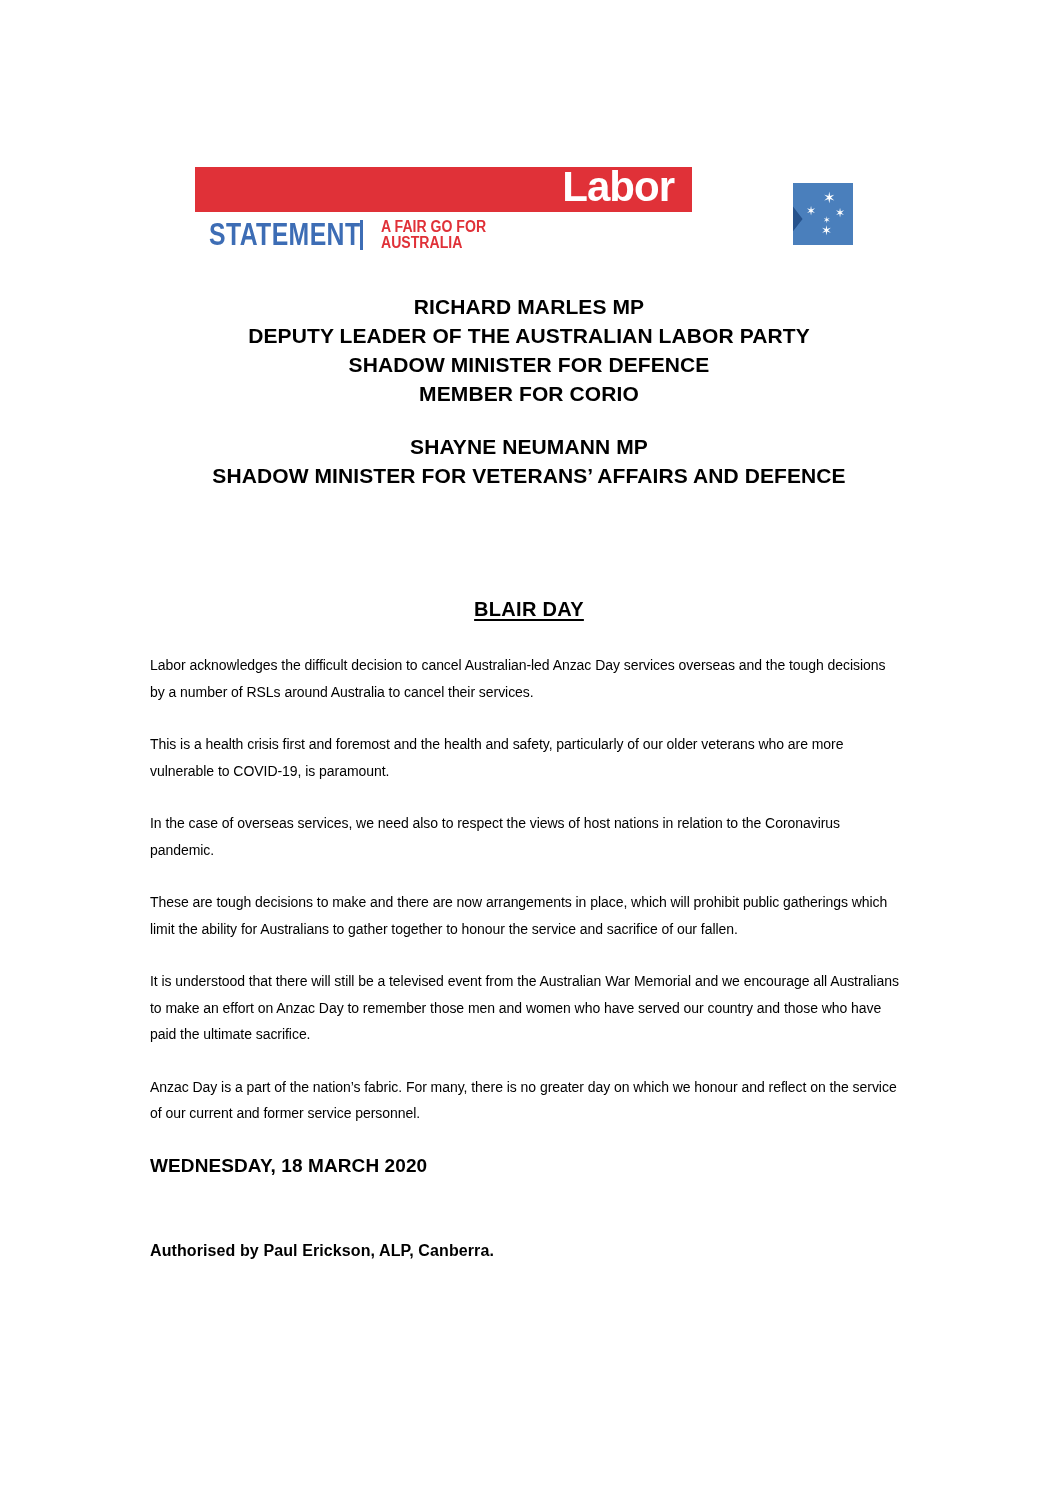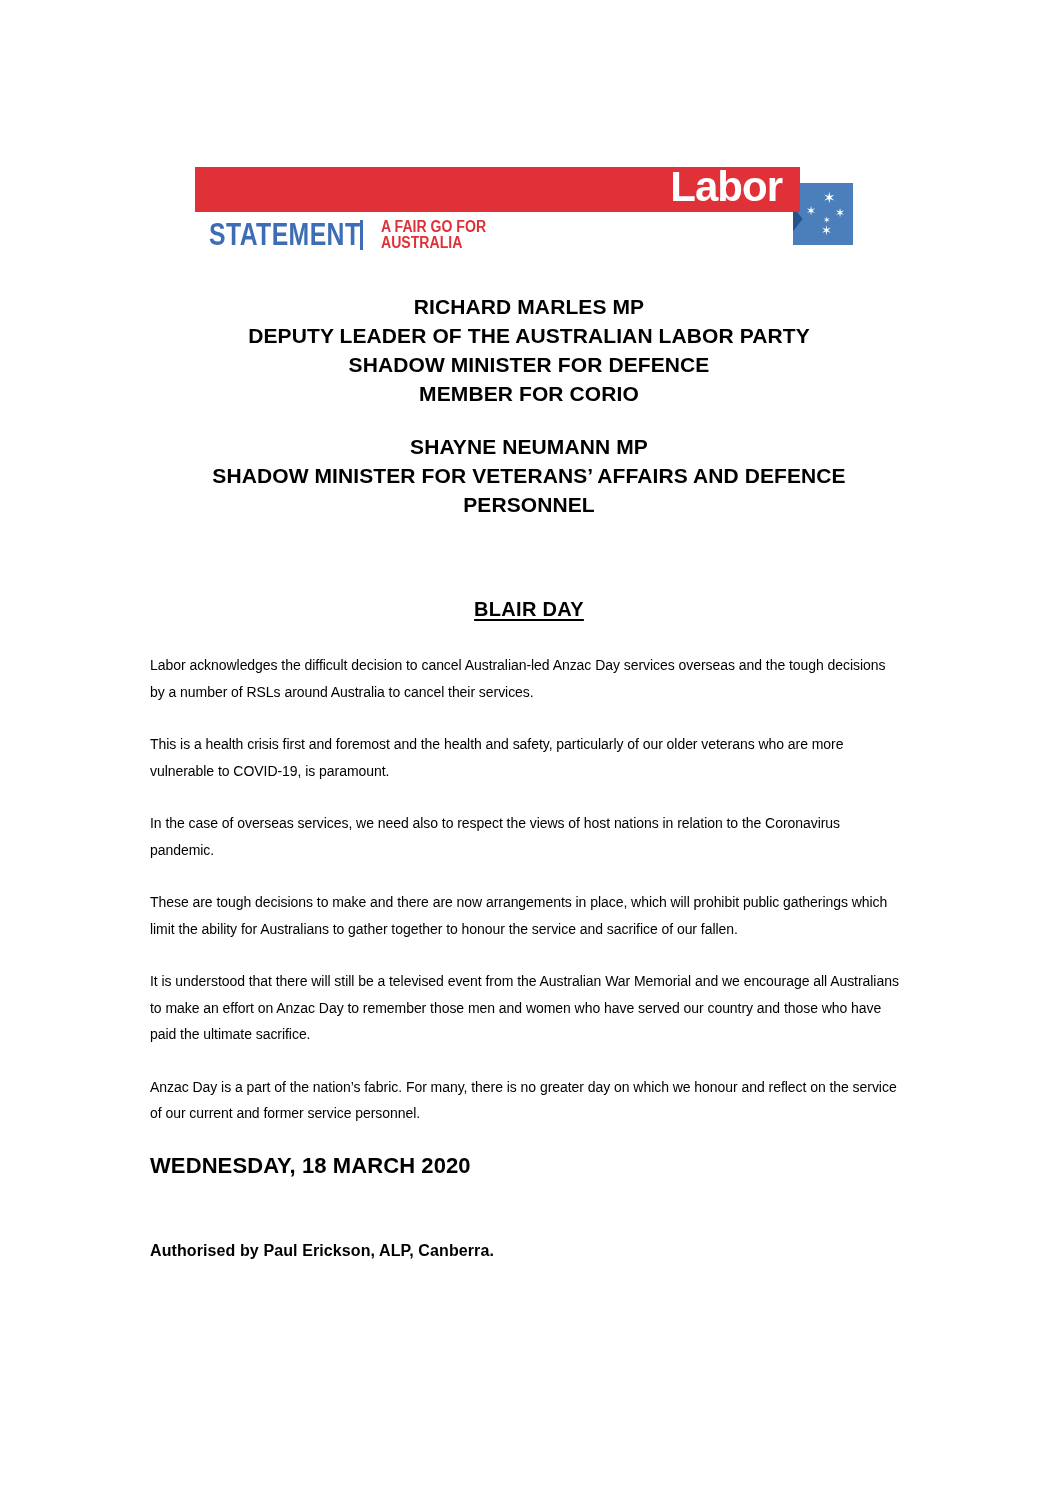--- a/index.html
+++ b/index.html
@@ -26,21 +26,21 @@
     position: absolute;
     left: 195px;
     top: 167px;
     width: 660px;
     height: 90px;
   }
   .lh-redbar {
     position: absolute;
     left: 0;
     top: 0;
-    width: 605px;
+    width: 497px;
     height: 45px;
     background: #E03138;
     z-index: 2;
   }
   .lh-labor {
     position: absolute;
     right: 18px;
     top: -3px;
     font-size: 42px;
     line-height: 45px;
@@ -149,21 +149,21 @@
   }
   .body-copy p {
     margin: 0 0 26px 0;
     font-size: 14px;
     line-height: 26.5px;
     letter-spacing: -0.05px;
     text-align: left;
   }
   .date-line {
     margin: 0 0 26px 0;
-    font-size: 22px;
+    font-size: 19px;
     line-height: 26.5px;
     font-weight: bold;
     letter-spacing: 0.1px;
   }
   .auth-line {
     position: absolute;
     left: 150px;
     top: 1240px;
     width: 752px;
     font-size: 16px;
@@ -206,21 +206,20 @@
   <div class="heading-block" id="heading-one">
     <div>RICHARD MARLES MP</div>
     <div>DEPUTY LEADER OF THE AUSTRALIAN LABOR PARTY</div>
     <div>SHADOW MINISTER FOR DEFENCE</div>
     <div>MEMBER FOR CORIO</div>
   </div>
 
   <div class="heading-block" id="heading-two">
     <div>SHAYNE NEUMANN MP</div>
     <div>SHADOW MINISTER FOR VETERANS’ AFFAIRS AND DEFENCE</div>
-    <div>PERSONNEL</div>
   </div>
 
   <div class="doc-title">BLAIR DAY</div>
 
   <div class="body-copy">
     <p>Labor acknowledges the difficult decision to cancel Australian-led Anzac Day services overseas and the tough decisions by a number of RSLs around Australia to cancel their services.</p>
     <p>This is a health crisis first and foremost and the health and safety, particularly of our older veterans who are more vulnerable to COVID-19, is paramount.</p>
     <p>In the case of overseas services, we need also to respect the views of host nations in relation to the Coronavirus pandemic.</p>
     <p>These are tough decisions to make and there are now arrangements in place, which will prohibit public gatherings which limit the ability for Australians to gather together to honour the service and sacrifice of our fallen.</p>
     <p>It is understood that there will still be a televised event from the Australian War Memorial and we encourage all Australians to make an effort on Anzac Day to remember those men and women who have served our country and those who have paid the ultimate sacrifice.</p>

